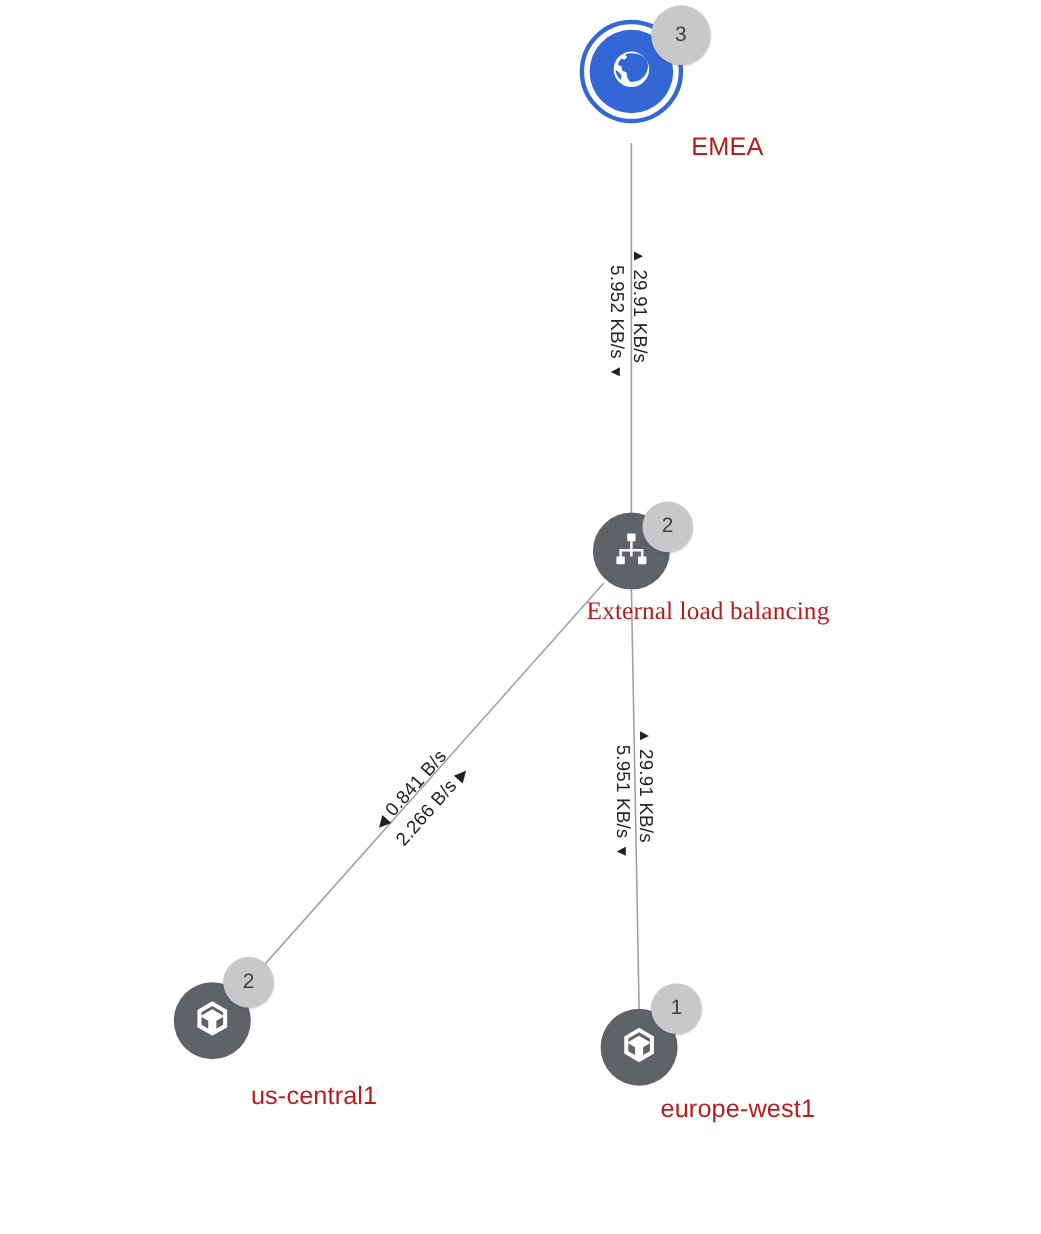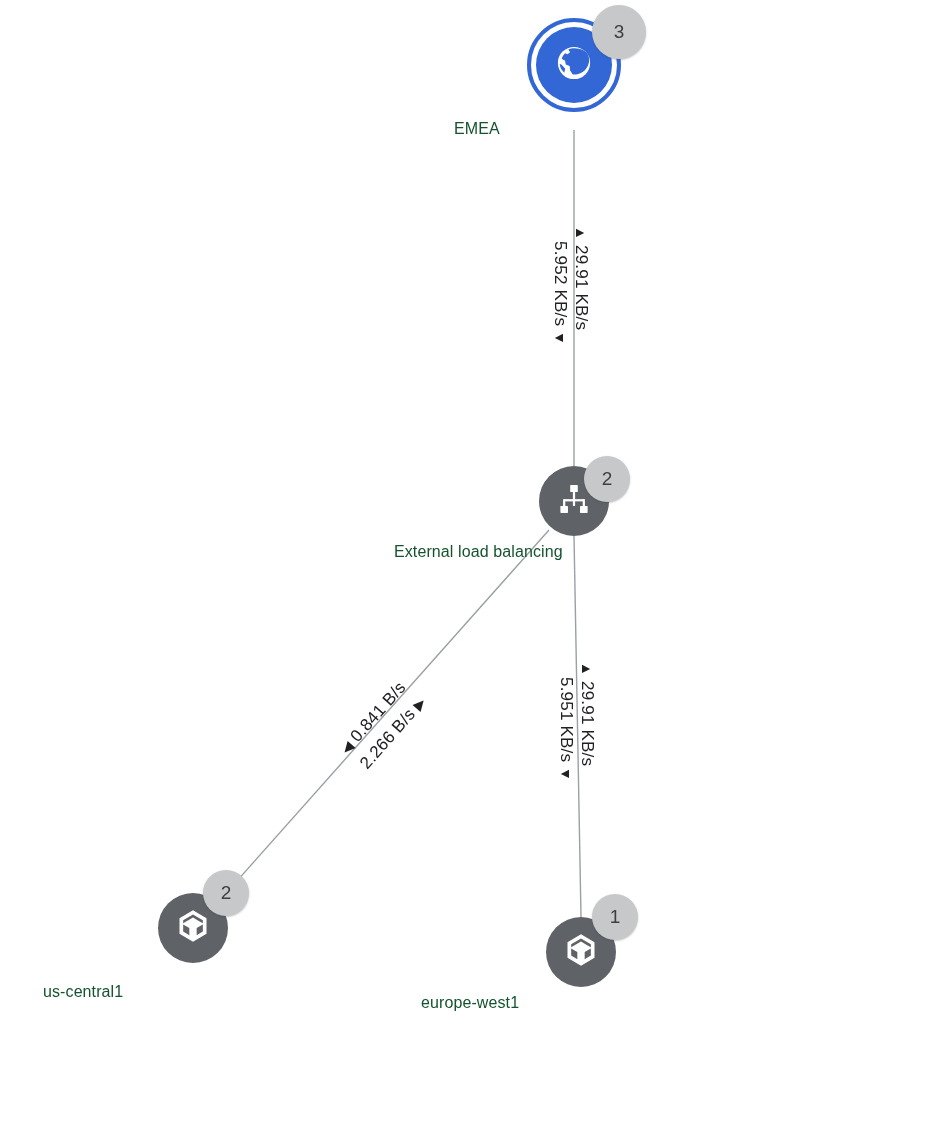--- a/index.html
+++ b/index.html
@@ -39,23 +39,23 @@
     display: flex;
     align-items: center;
     justify-content: center;
   }
   .node-gray .node-circle {
     background: #5f6368;
   }
   .node-label {
     position: absolute;
     white-space: nowrap;
-    text-align: left;
-    color: #14532d;
-    font-size: 16px;
+    text-align: right;
+    color: #b91c1c;
+    font-size: 23px;
     letter-spacing: 0.1px;
   }
   .badge {
     position: absolute;
     border-radius: 50%;
     background: #c6c8ca;
     color: #3c4043;
     display: flex;
     align-items: center;
     justify-content: center;
@@ -158,21 +158,21 @@
           <rect x="11.3" y="7.6" width="1.4" height="8.8" fill="#ffffff"></rect>
           <rect x="5.8" y="12.1" width="12.4" height="1.4" fill="#ffffff"></rect>
           <rect x="5.1" y="12.1" width="1.4" height="4.6" fill="#ffffff"></rect>
           <rect x="17.5" y="12.1" width="1.4" height="4.6" fill="#ffffff"></rect>
         </svg>
       </span>
     </div>
     <div class="badge" style="left:10px; top:-45px; width:46px; height:46px;">
       <span>2</span>
     </div>
-    <div class="node-label" style="left:-180px; top:42px; width:360px;">External load balancing</div>
+    <div class="node-label" style="left:-180px; top:42px; width:360px;font-family:Liberation Serif, serif;">External load balancing</div>
   </div>
 
   <div class="node node-gray" style="left:193px; top:928px;">
     <div class="node-circle" style="left:-35px; top:-35px; width:70px; height:70px;">
       <span>
         <svg width="40" height="40" viewBox="0 0 24 24" aria-hidden="true">
           <path fill="#ffffff" d="M12 2.6 3.9 7.3v9.4L12 21.4l8.1-4.7V7.3L12 2.6zm0 2.5 5.9 3.4v1.85l-2.2-1.27-3.7-2.14-5.9 3.41V8.5L12 5.1zM6.1 11.1l3.7 2.14v4.26L6.1 15.35V11.1zm11.8 4.25-3.7 2.14v-4.27l3.7-2.13v4.26z"></path>
           <circle cx="12" cy="12" r="2.25" fill="#ffffff"></circle>
         </svg>
       </span>

